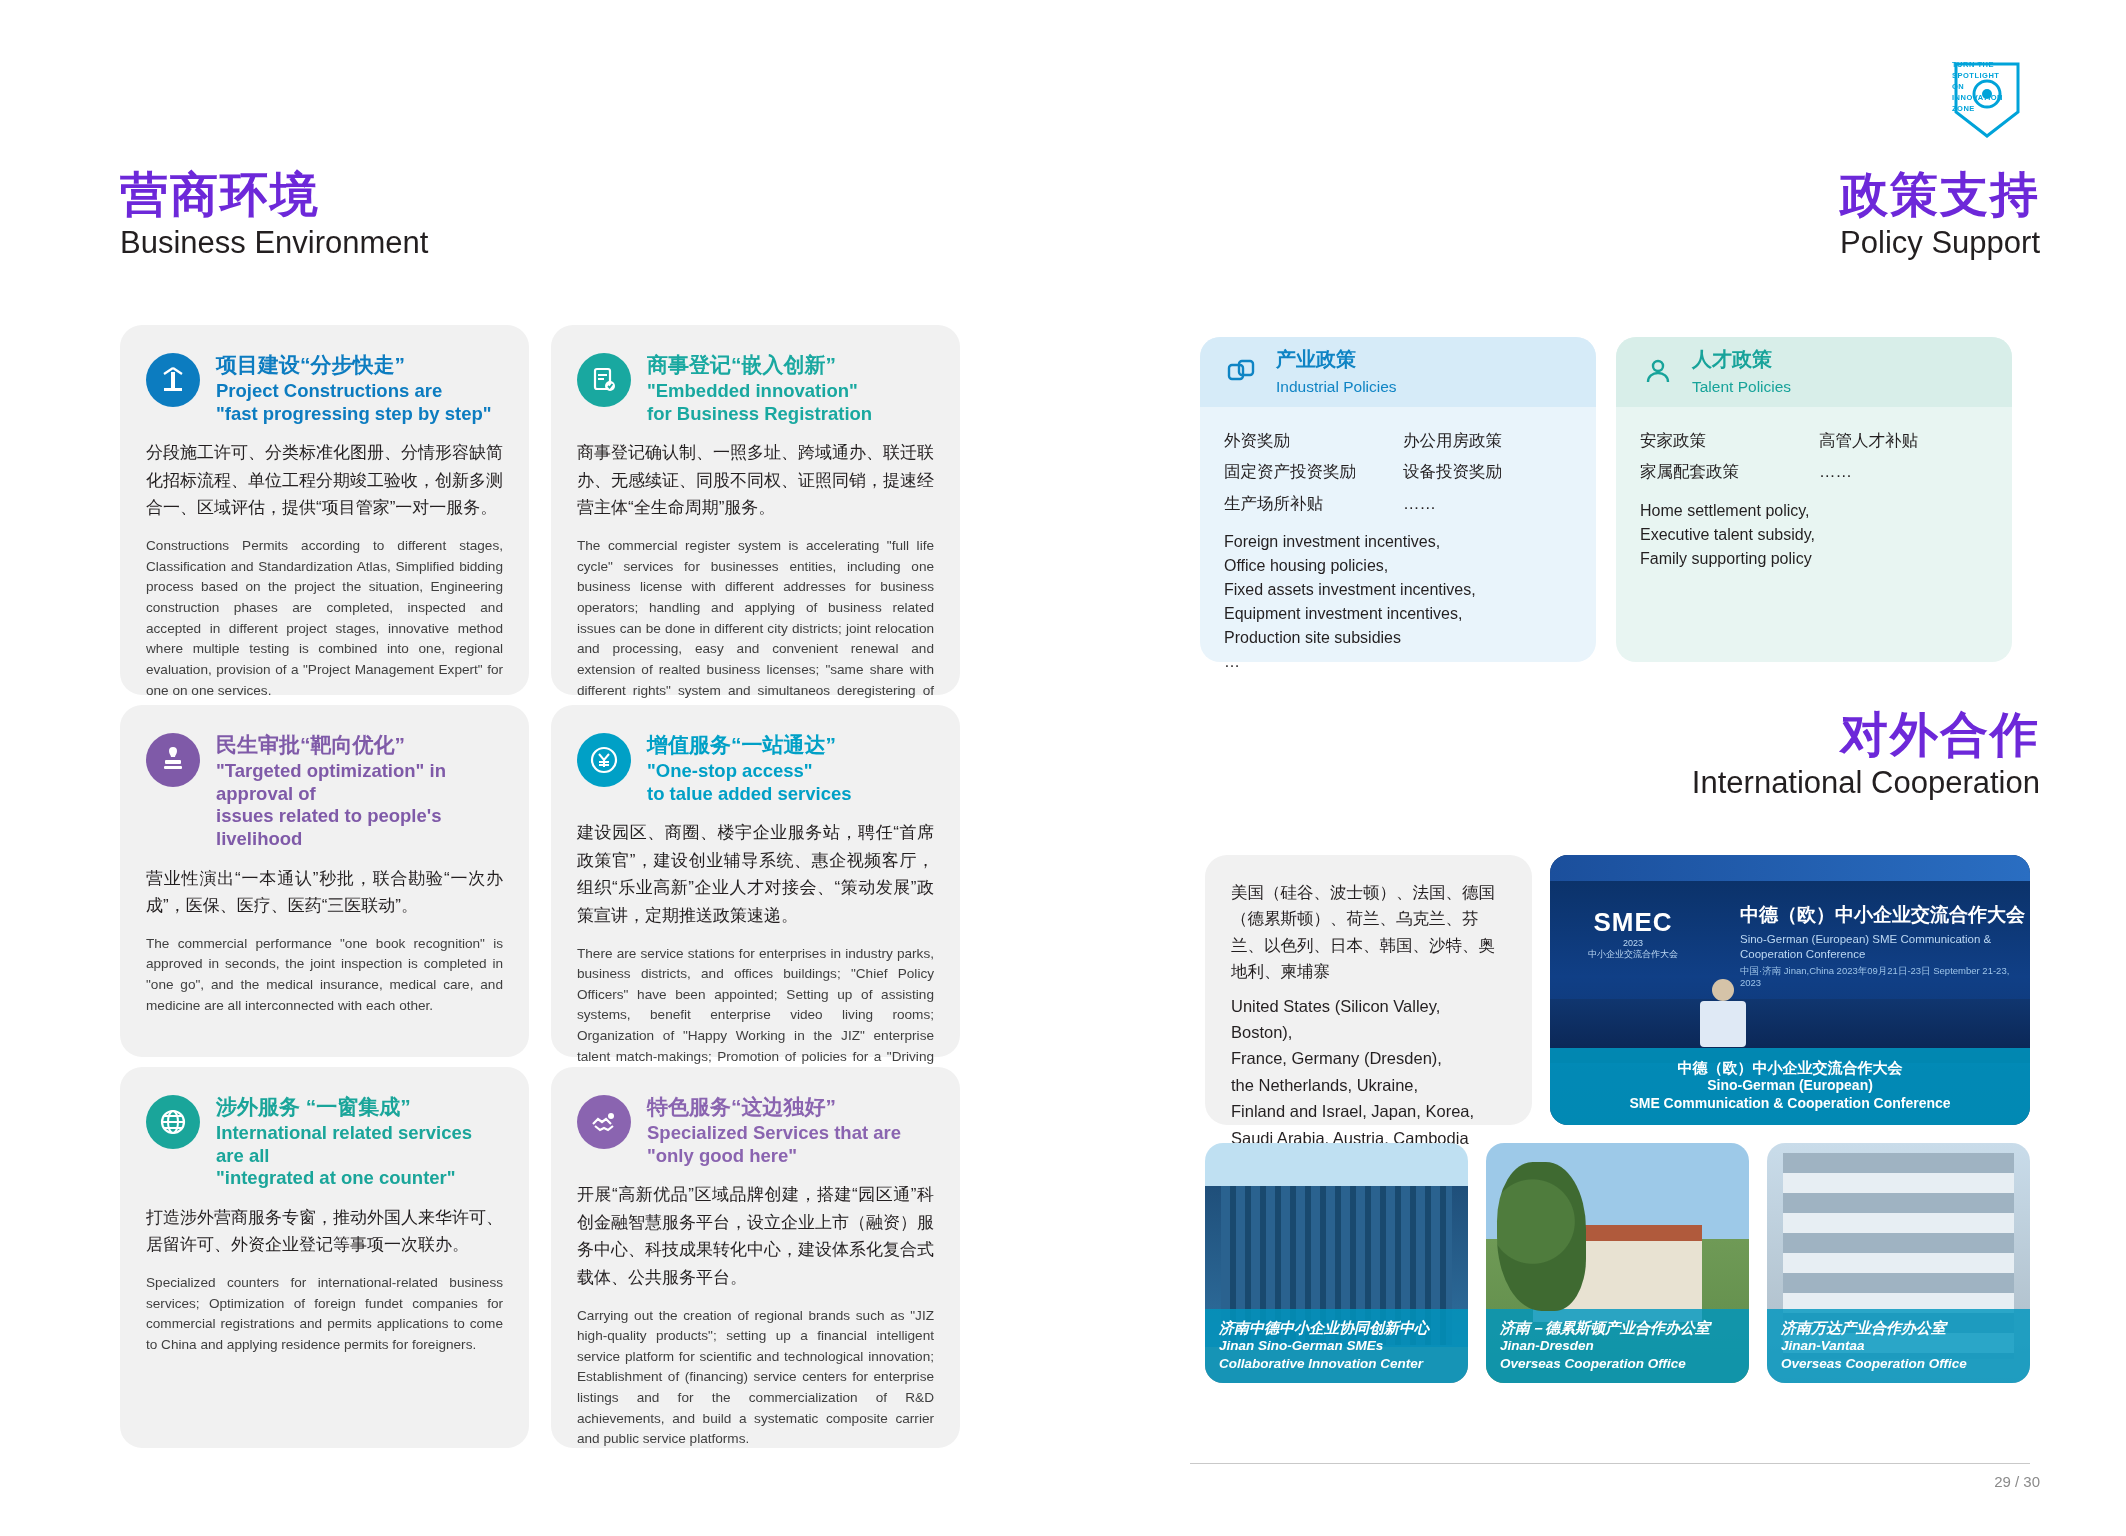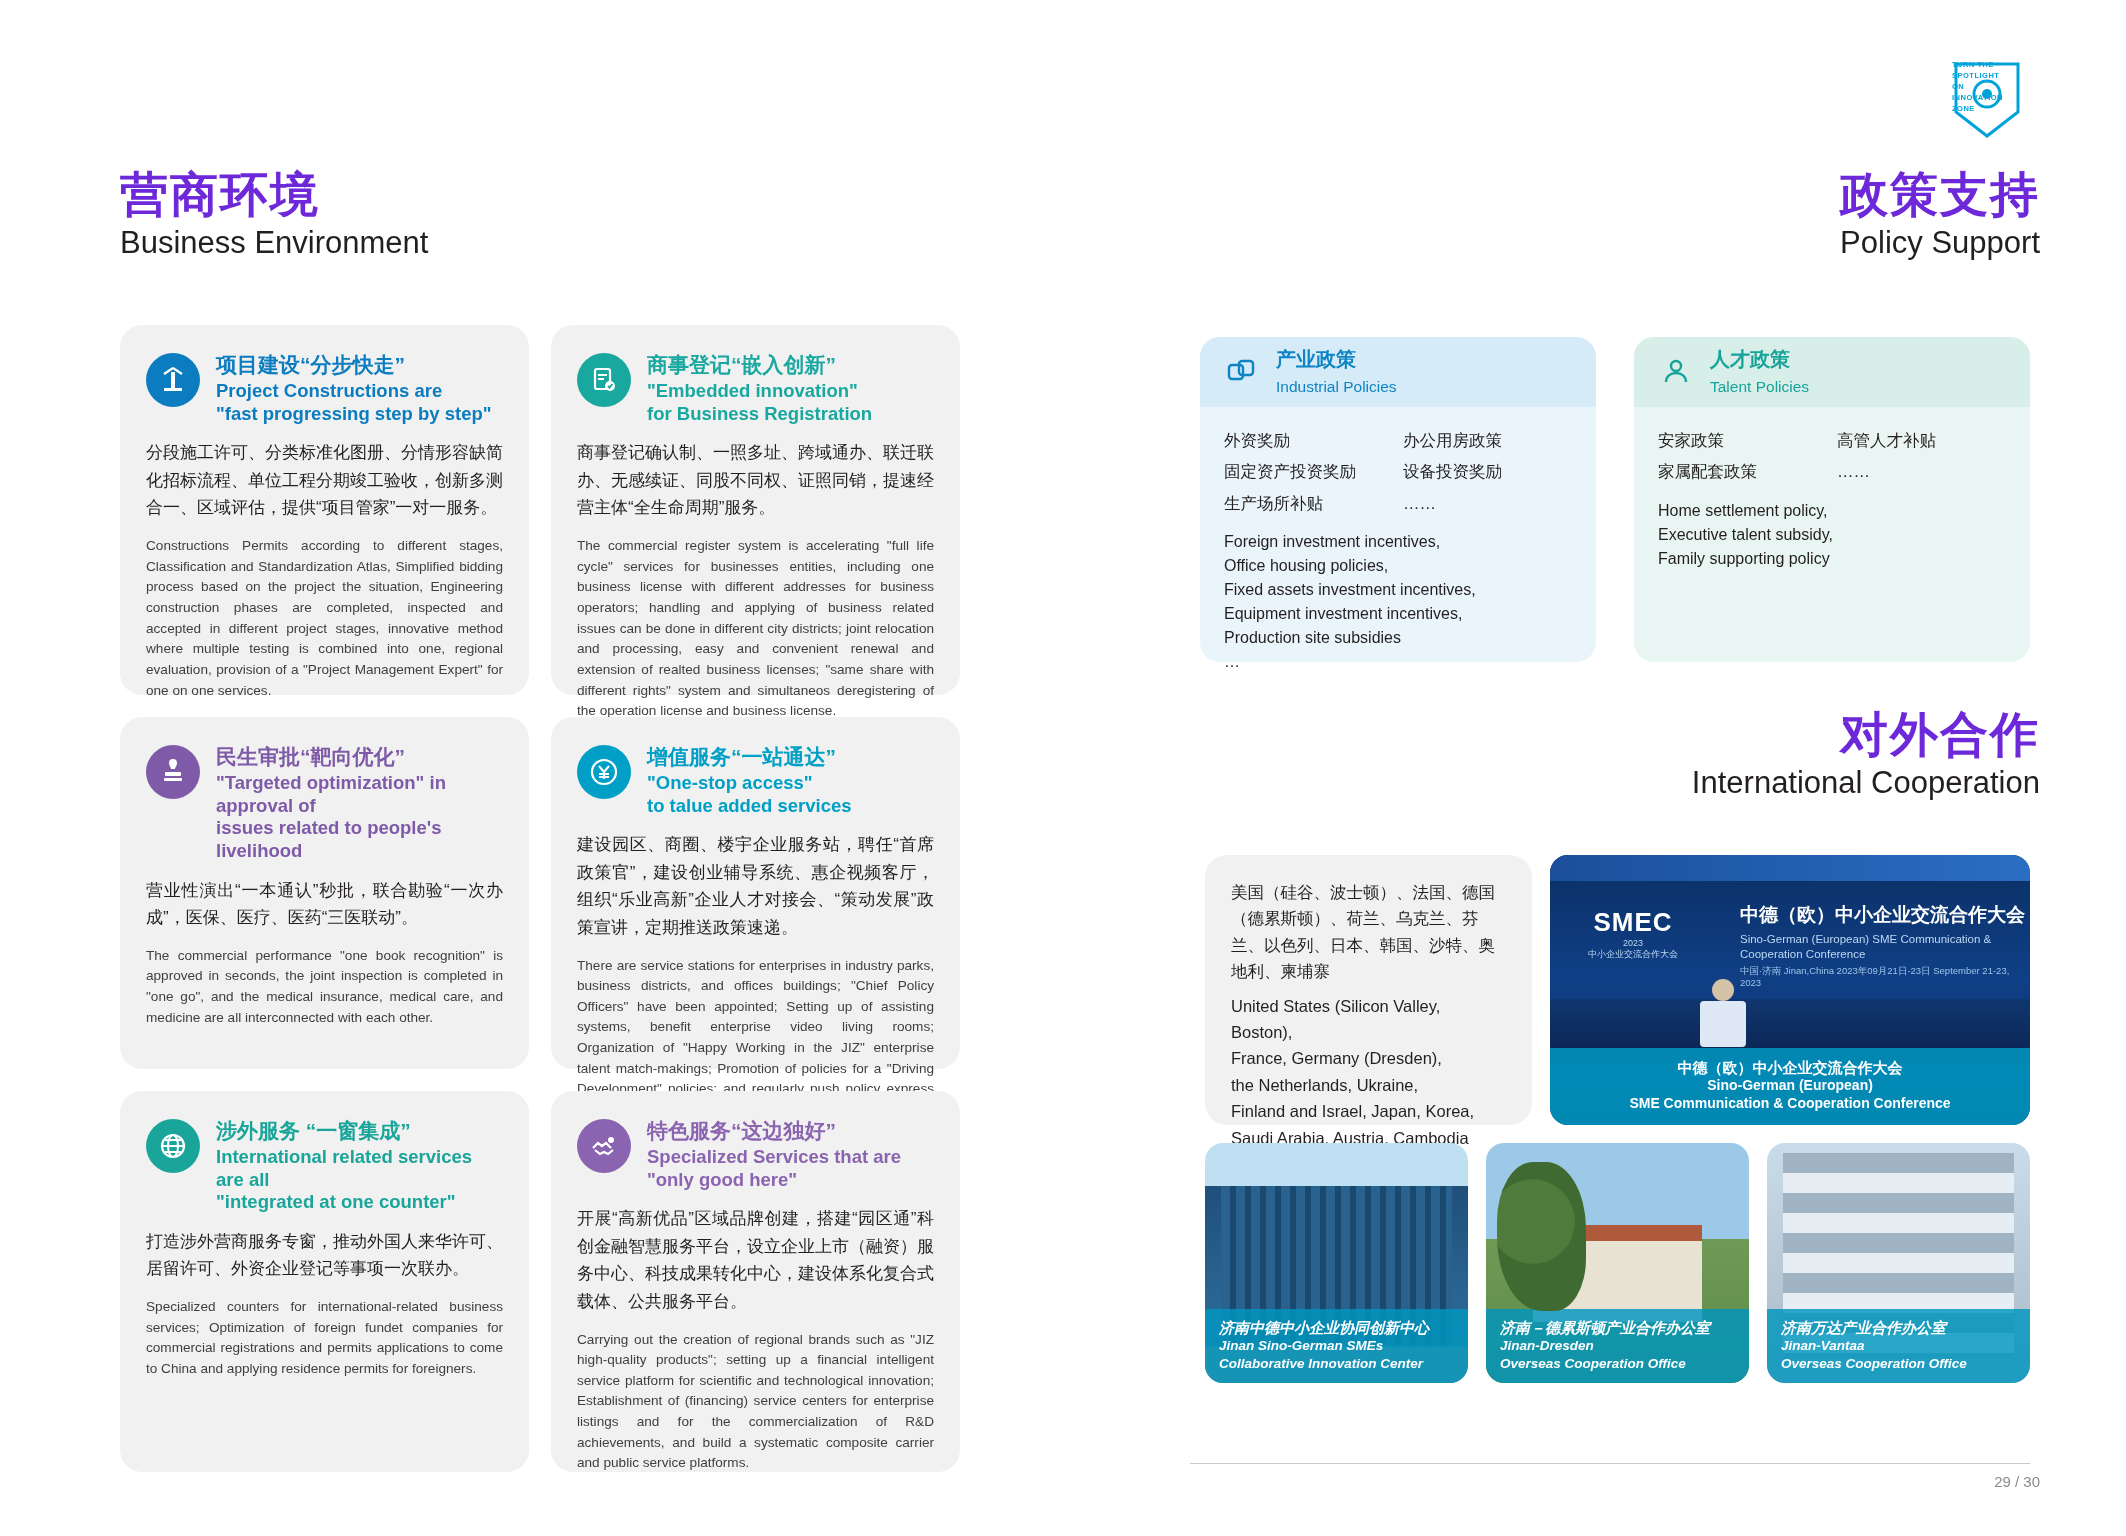--- a/index.html
+++ b/index.html
@@ -48,21 +48,21 @@
   #head-coop     { top: 710px; right: 86px; text-align: right; }
 
   
   .cards {
     position: absolute;
     top: 325px;
     left: 120px;
     width: 840px;
     display: flex;
     flex-wrap: wrap;
-    gap: 22px 22px;
+    gap: 10px 22px;
   }
   .card {
     width: 409px;
     background: #f1f1f1;
     border-radius: 22px;
     padding: 26px 26px 26px 26px;
     box-sizing: border-box;
   }
   .card.h1 { height: 370px; }
   .card.h2 { height: 352px; }
@@ -125,21 +125,21 @@
   .c-violet .t-cn, .c-violet .t-en   { color: #8a64b0; }
   .c-violet .ic                       { background: #8a64b0; }
 
   
   .policy-wrap {
     position: absolute;
     top: 337px;
     left: 1200px;
     width: 882px;
     display: flex;
-    gap: 38px;
+    gap: 20px;
   }
   .policy-box {
     width: 396px;
     height: 325px;
     border-radius: 20px;
     box-sizing: border-box;
     position: relative;
   }
   .policy-box.ind { background: #e9f4fb; }
   .policy-box.tal { background: #e8f5f2; }

